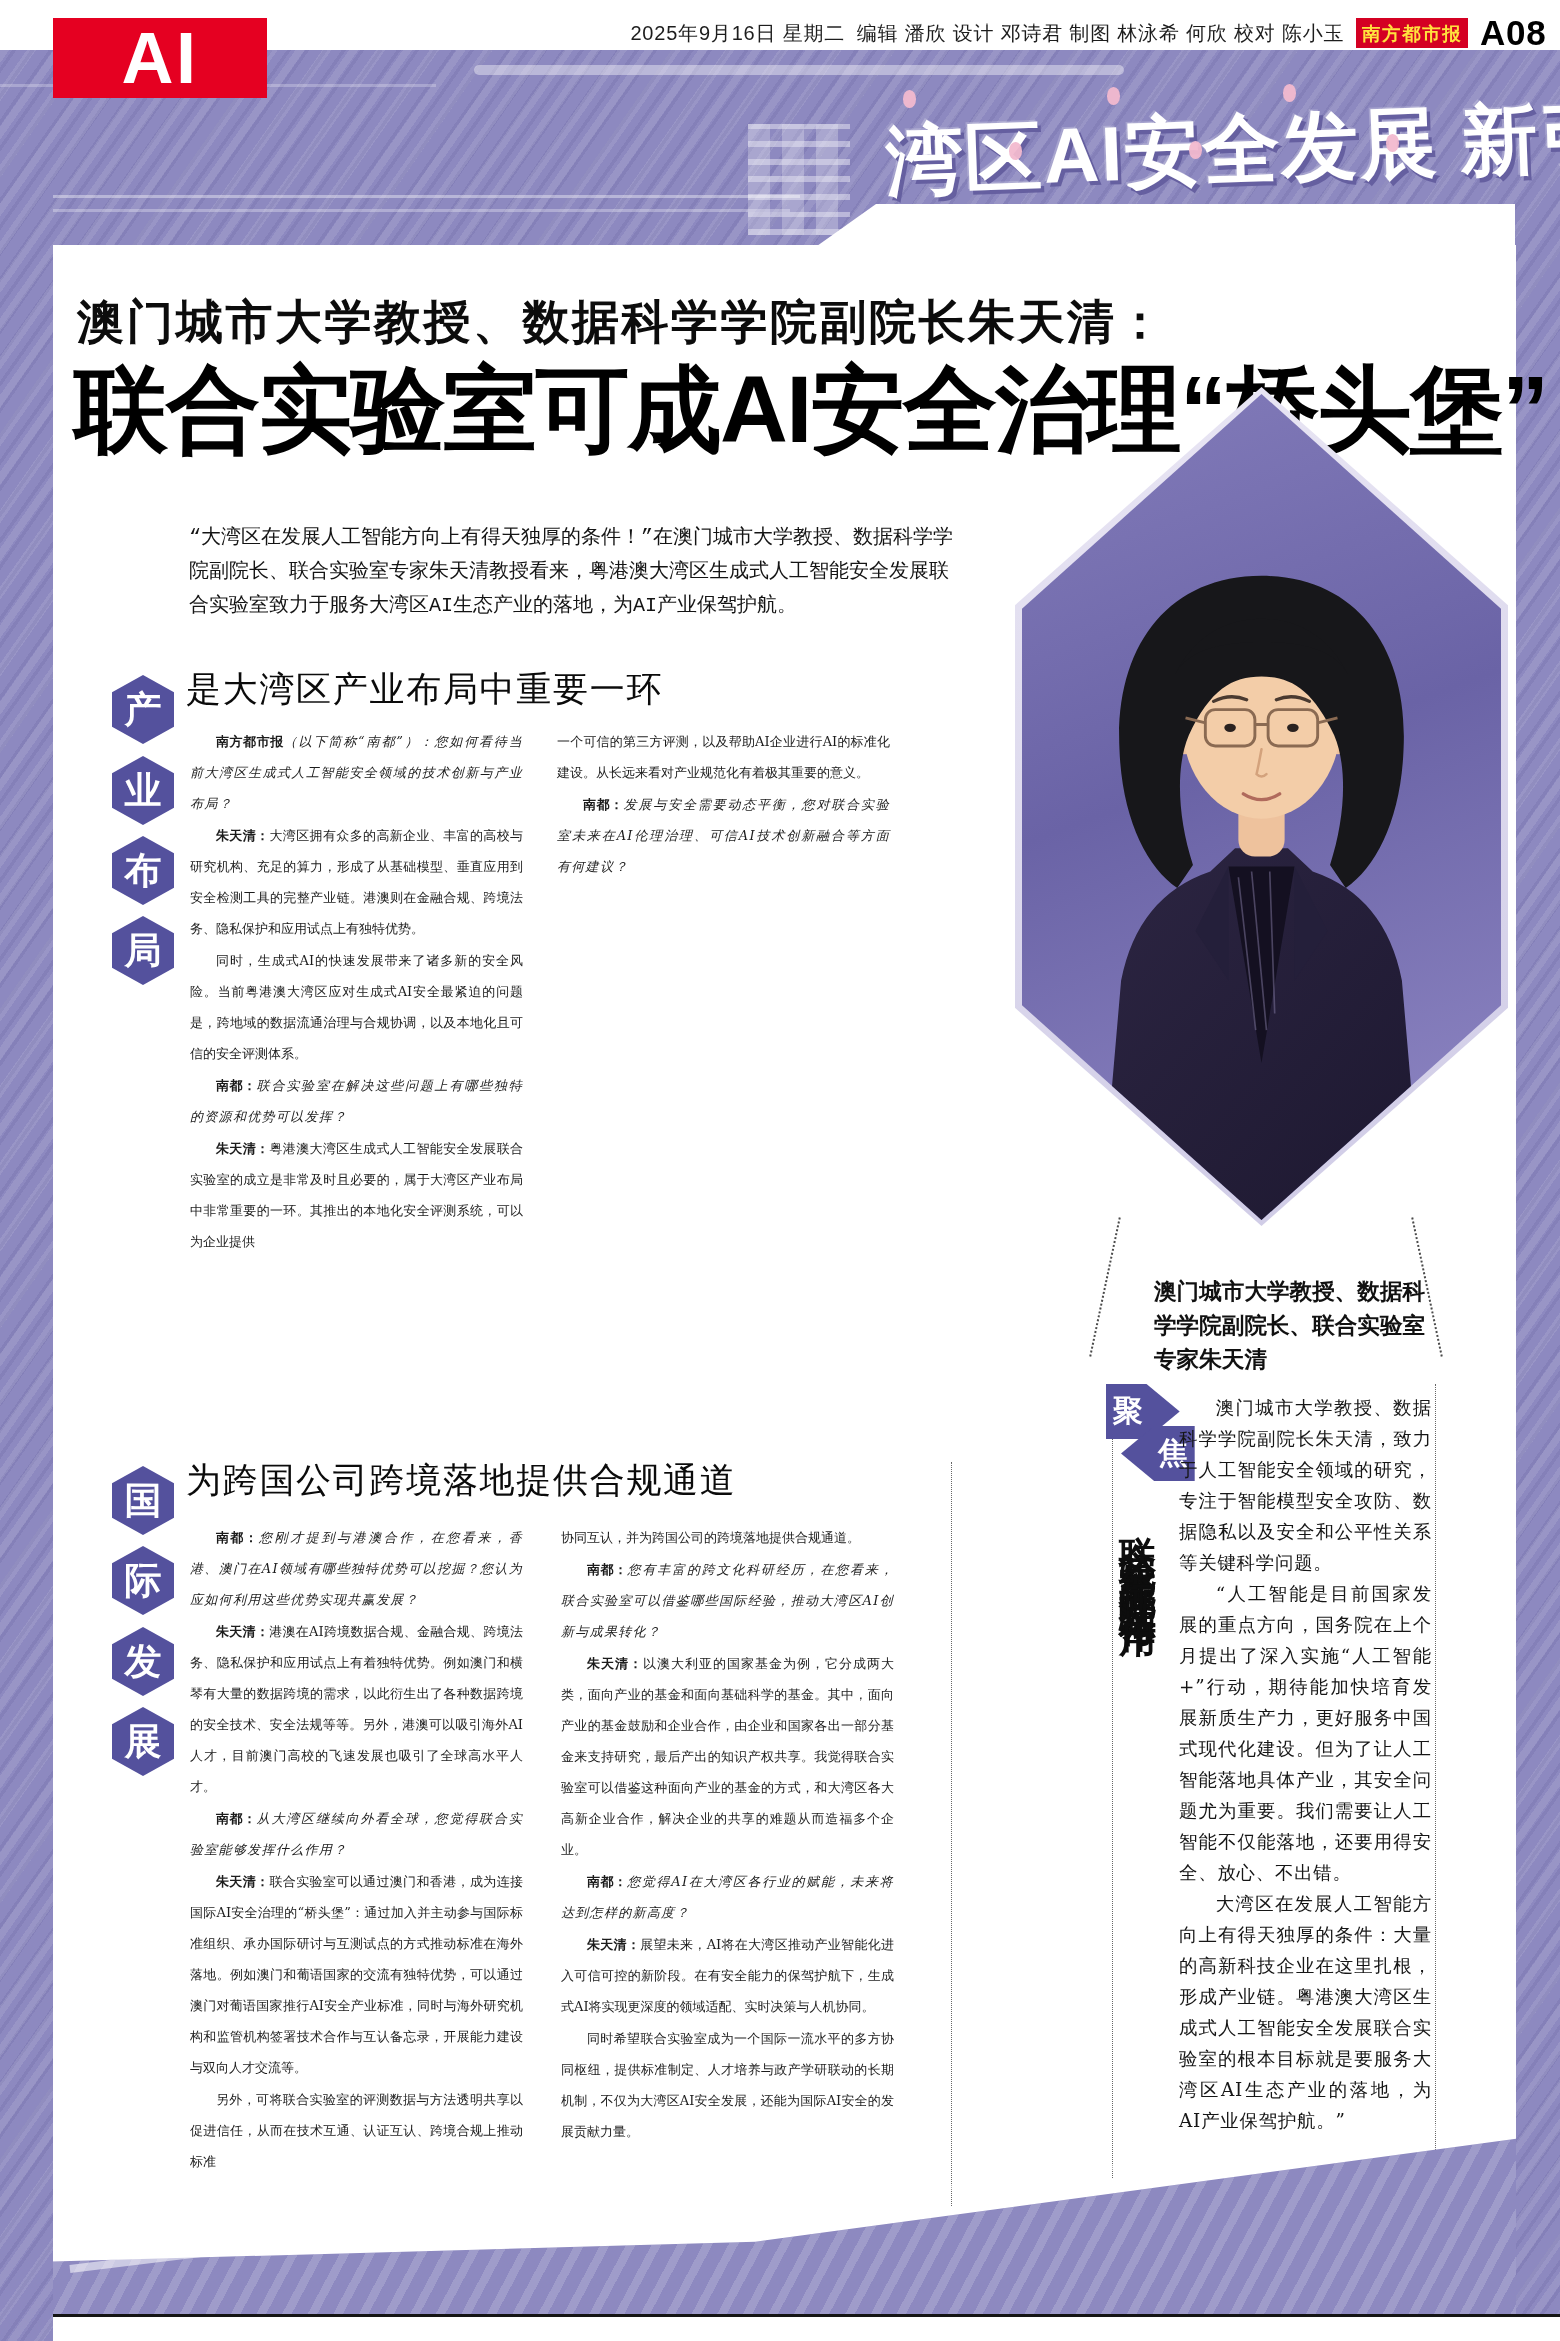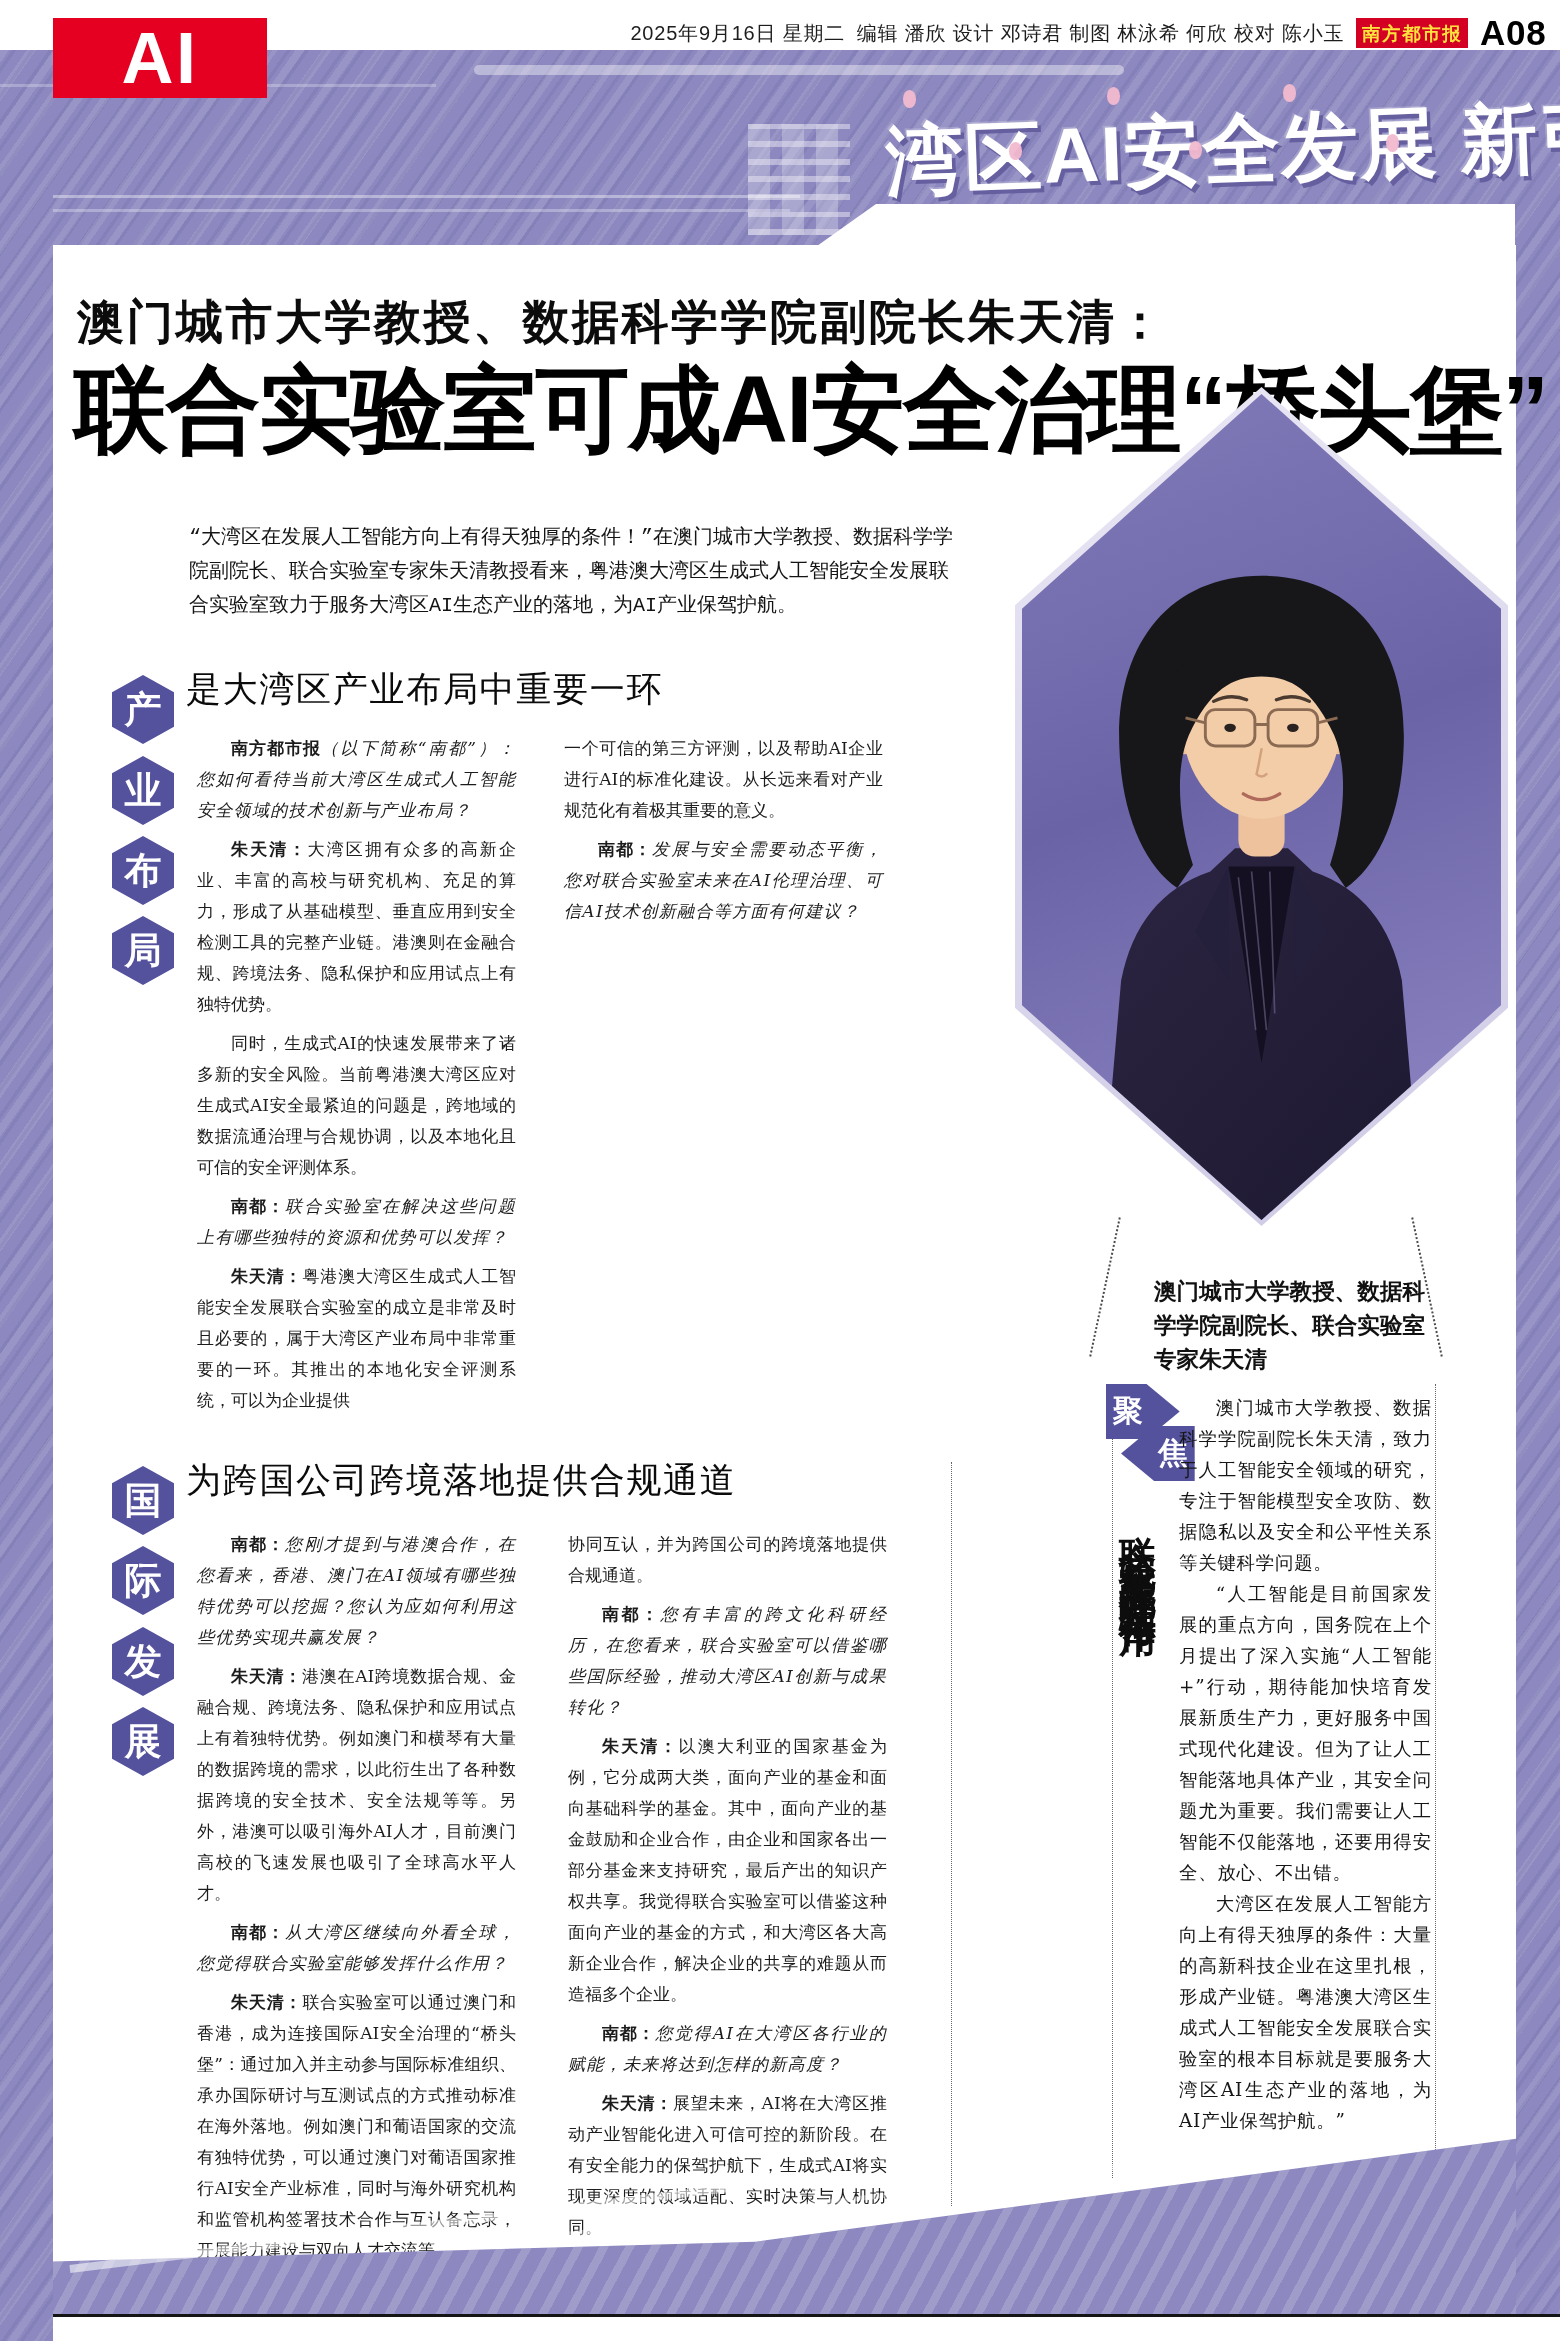--- a/index.html
+++ b/index.html
@@ -49,21 +49,21 @@
         font-family:Liberation Mono, monospace;}
 
   
   .hex{width:62px;height:69px;background:#54519d;color:#fff;display:flex;align-items:center;
        justify-content:center;font-size:37px;font-weight:bold;font-family:"DejaVu Serif",serif;
        clip-path:polygon(50% 0,100% 25%,100% 75%,50% 100%,0 75%,0 25%);}
   .section-heading{font-size:35px;font-weight:400;color:#0b0b0b;letter-spacing:1.7px;white-space:nowrap;text-align:center;}
 
   
   .qa{width:335px;}
-  .qa p{margin:8px;text-indent:2em;font-size:17px;line-height:31px;color:#1c1c1c;
+  .qa p{margin:1px;text-indent:2em;font-size:13px;line-height:31px;color:#1c1c1c;
         font-family:"DejaVu Serif","Liberation Serif",serif;text-align:justify;}
   .qa p.q{font-style:italic;letter-spacing:1.3px;}
   .qa p.cont{text-indent:0;}
   .qa p b{font-style:normal;font-weight:900;font-family:"Liberation Sans",sans-serif;letter-spacing:0;}
 
   
   .hex-photo-outer{left:1015px;top:387px;width:493px;height:839px;
         clip-path:polygon(50% 0,100% 26%,100% 74%,50% 100%,0 74%,0 26%);
         background:linear-gradient(165deg,#e9e6f4,#cfcbe6);}
   .hex-photo{left:1022px;top:394px;width:479px;height:826px;

